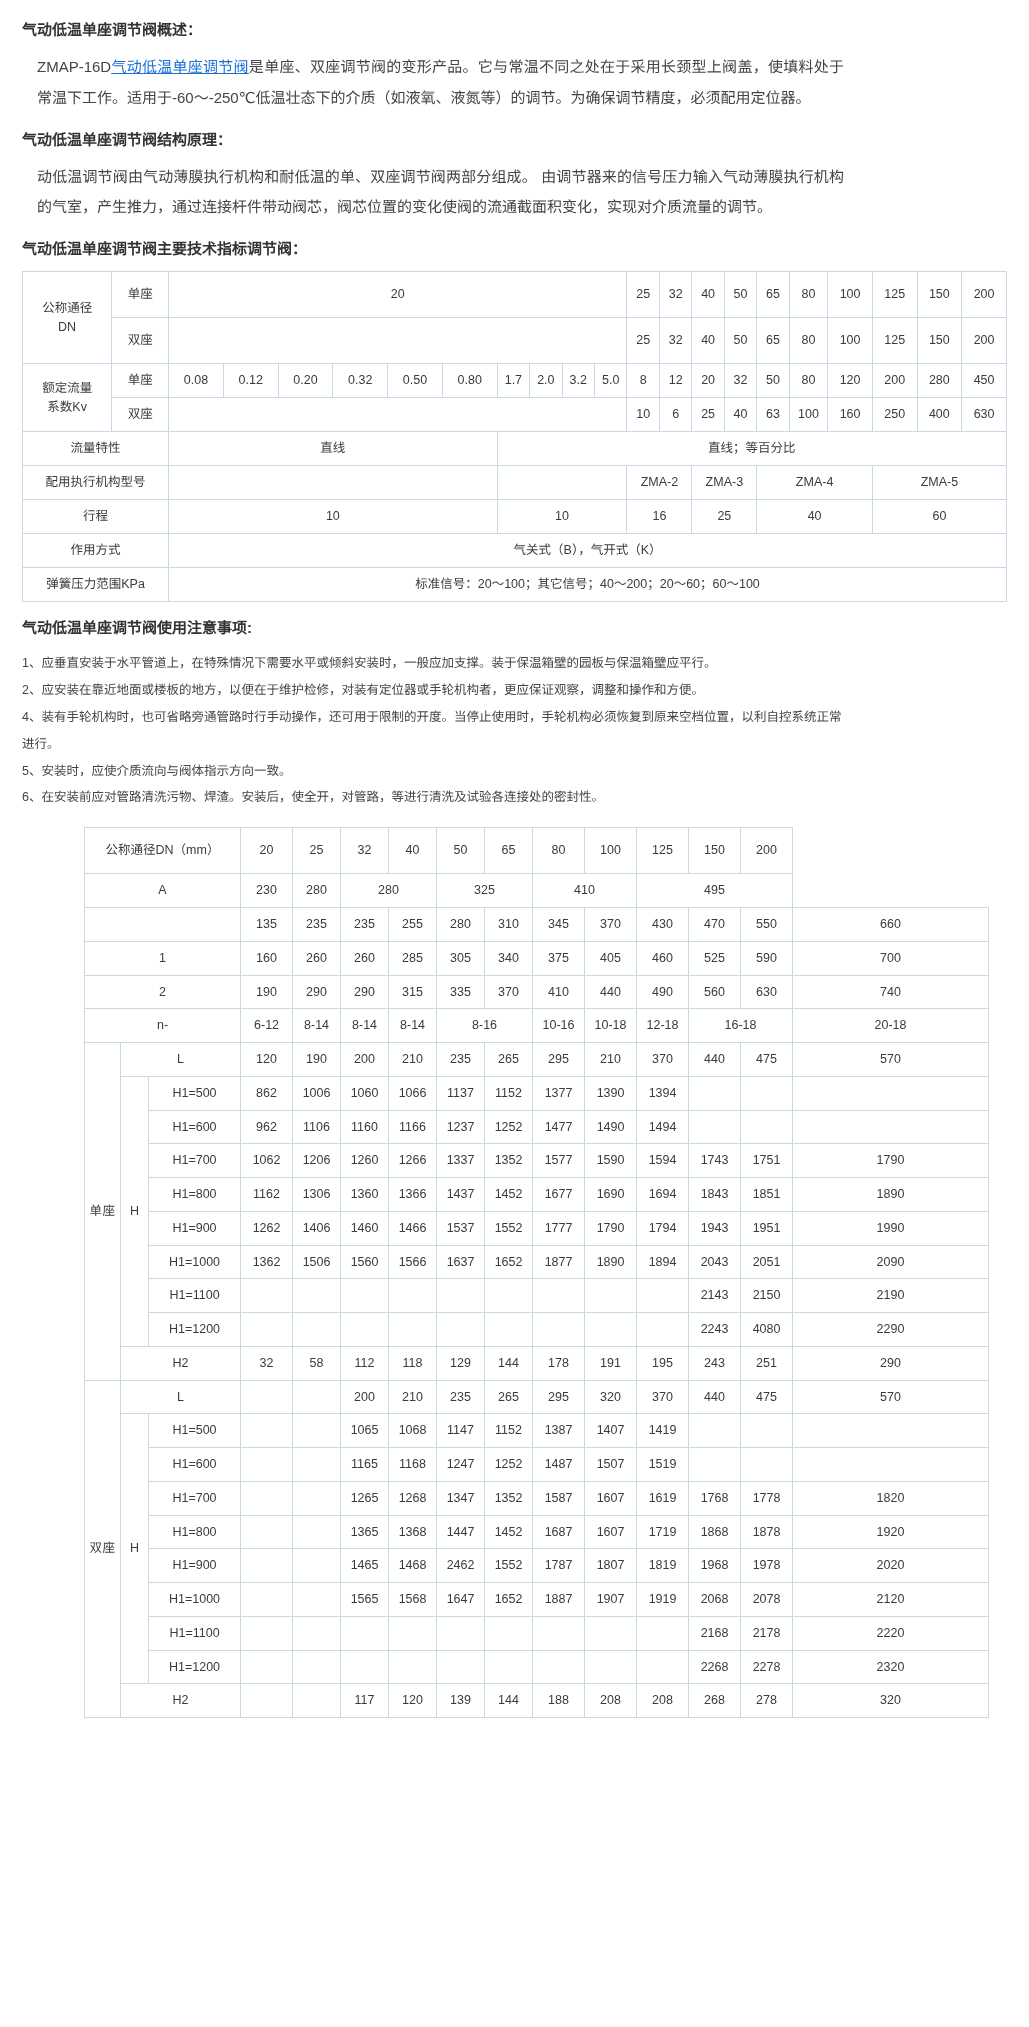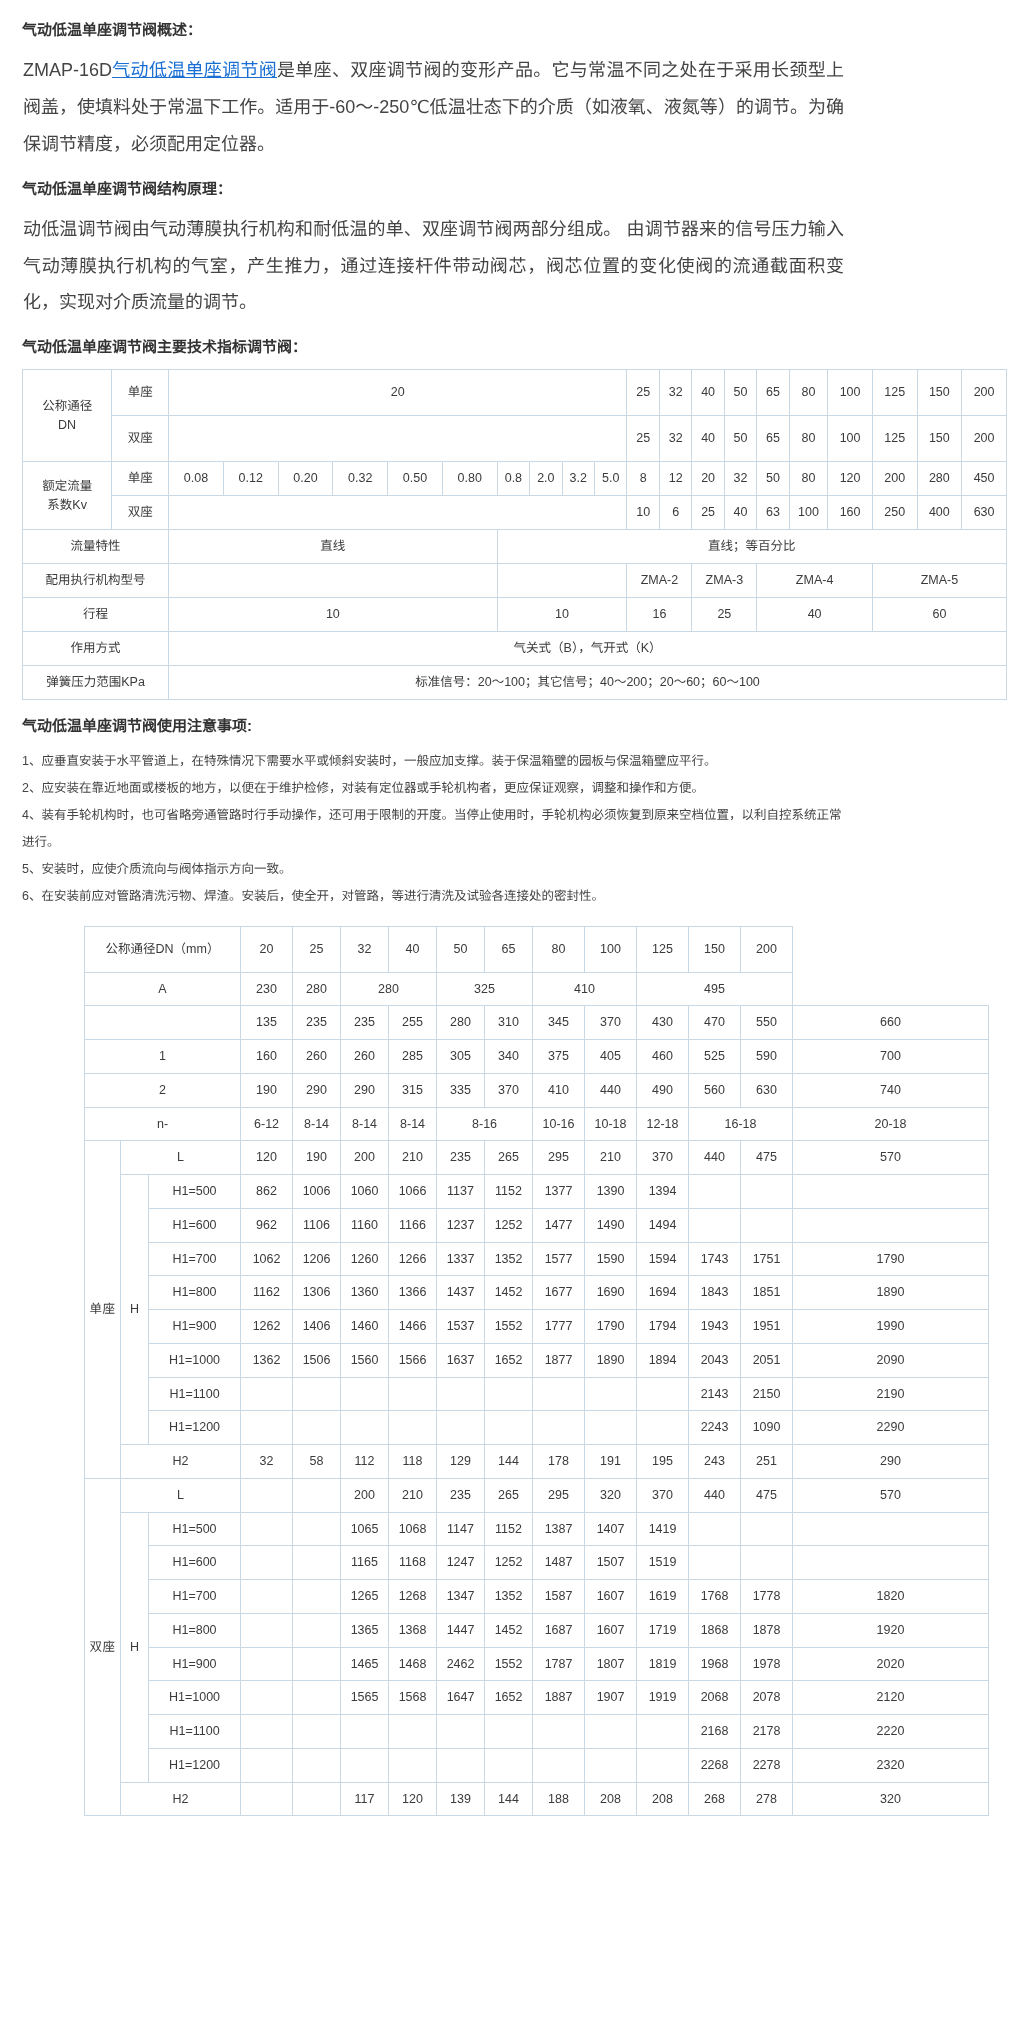--- a/index.html
+++ b/index.html
@@ -20,23 +20,23 @@
   h2.section-title {
     font-size: 15px;
     font-weight: bold;
     color: #333333;
     margin: 14px 0 10px 0;
     line-height: 1.6;
   }
   h2.section-title:first-child { margin-top: 4px; }
 
   p.para {
-    font-size: 18px;
+    font-size: 15px;
     color: #444444;
-    margin: 0 0 10px 1px;
+    margin: 0 0 10px 15px;
     line-height: 2.05;
     text-align: justify;
   }
   a.inline-link {
     color: #1a6fd4;
     text-decoration: underline;
   }
 
   ol.notes { list-style: none; margin: 6px 0 16px 0; padding: 0; }
   ol.notes li {
@@ -164,21 +164,21 @@
           <div>额定流量</div>
           <div>系数Kv</div>
         </td>
         <td class="row-h">单座</td>
         <td>0.08</td>
         <td>0.12</td>
         <td>0.20</td>
         <td>0.32</td>
         <td>0.50</td>
         <td>0.80</td>
-        <td>0.8</td>
+        <td>1.7</td>
         <td>2.0</td>
         <td>3.2</td>
         <td>5.0</td>
         <td>8</td>
         <td>12</td>
         <td>20</td>
         <td>32</td>
         <td>50</td>
         <td>80</td>
         <td>120</td>
@@ -483,21 +483,21 @@
         <td></td>
         <td></td>
         <td></td>
         <td></td>
         <td></td>
         <td></td>
         <td></td>
         <td></td>
         <td></td>
         <td>2243</td>
-        <td>1090</td>
+        <td>4080</td>
         <td>2290</td>
       </tr>
       <tr>
         <td colspan="2">H2</td>
         <td>32</td>
         <td>58</td>
         <td>112</td>
         <td>118</td>
         <td>129</td>
         <td>144</td>

